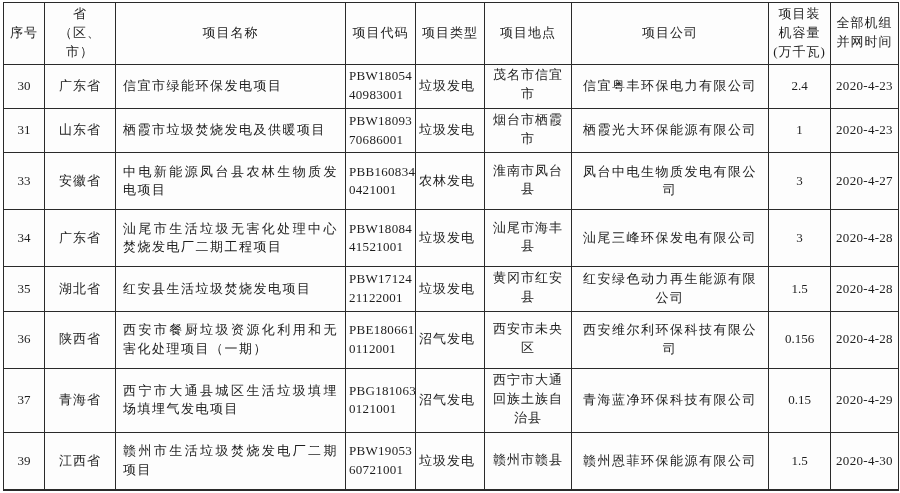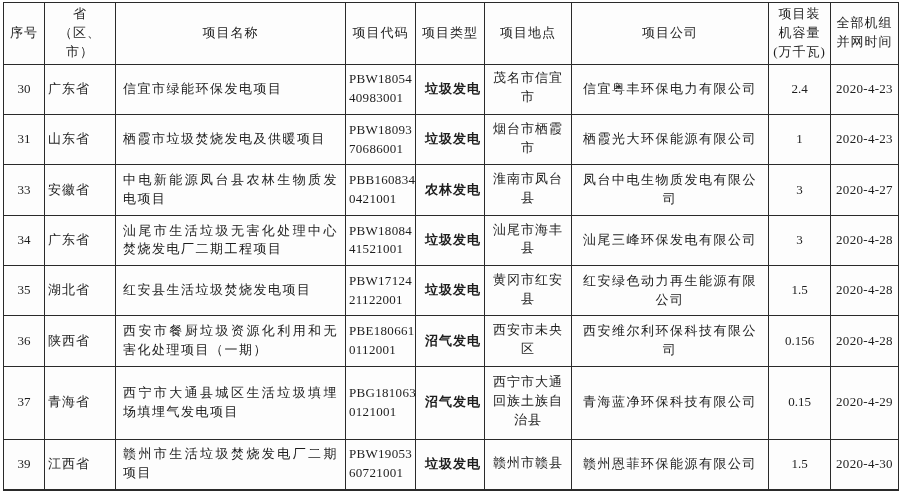--- a/index.html
+++ b/index.html
@@ -33,24 +33,24 @@
   }
   .doc-table { border: 1px solid #2a2a2a; border-bottom: 2px solid #2a2a2a; }
   thead tr { height: 56px; }
   tbody tr { height: 39px; }
   th {
     text-align: center;
     white-space: pre-line;
     letter-spacing: 1px;
   }
   td.c-no       { text-align: center; }
-  td.c-prov     { letter-spacing: 1px; border-radius: 13px; }
-  td.c-name     { text-align: justify; letter-spacing: 1.5px; padding: 2px 7px; }
+  td.c-prov     { text-align: center; letter-spacing: 1px; border-radius: 13px; }
+  td.c-name     { text-align: justify; letter-spacing: 1.5px; padding: 8px 7px; }
   td.c-code     { text-align: left; white-space: pre-line; letter-spacing: 0.3px; margin-top: 47px; }
-  td.c-type     { text-align: right; letter-spacing: 1px; font-weight: bold; }
+  td.c-type     { text-align: left; letter-spacing: 1px; }
   td.c-loc      { text-align: center; letter-spacing: 1px; font-family: Liberation Mono, monospace; }
   td.c-comp     { text-align: center; letter-spacing: 1.5px; padding: 2px 10px; }
   td.c-cap      { text-align: center; }
   td.c-date     { text-align: center; letter-spacing: 0.3px; }
 </style>
 </head>
 <body>
 
 <table class="doc-table">
   <colgroup>

